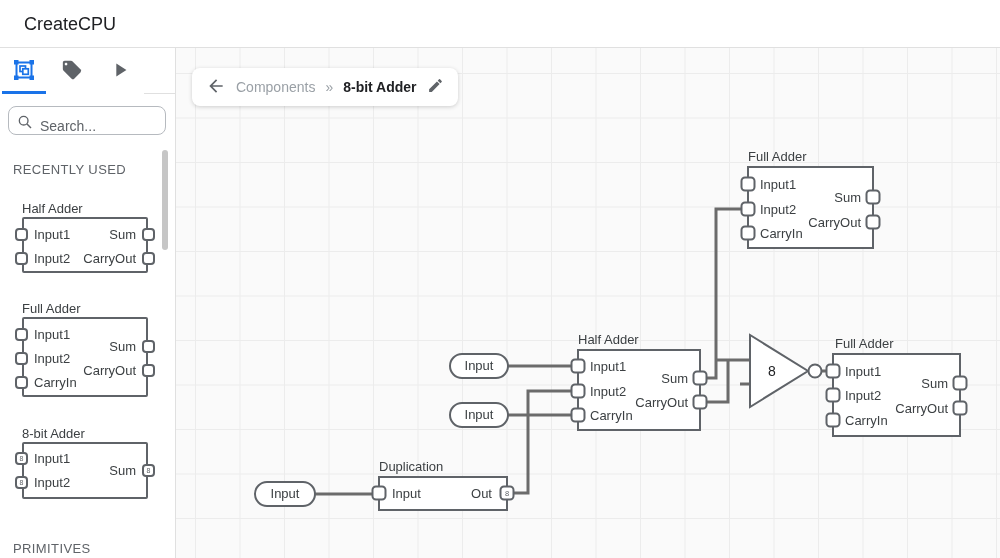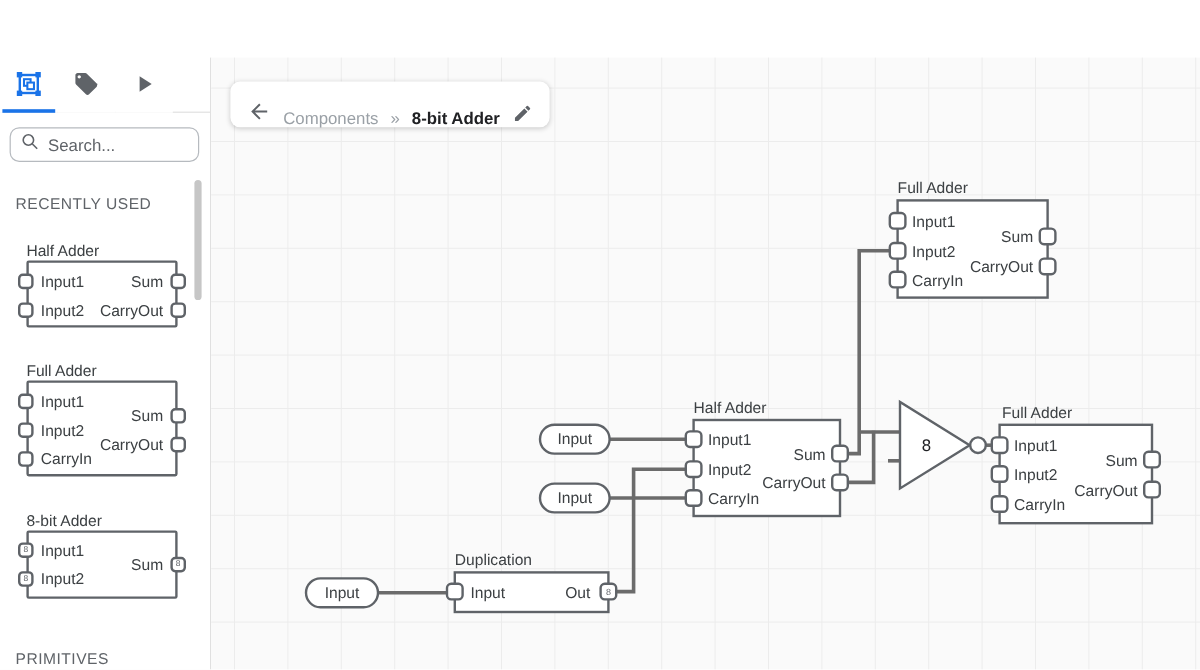--- a/index.html
+++ b/index.html
@@ -16,21 +16,21 @@
   .sidebar { position:absolute; left:0; top:48px; width:176px; height:510px;
              background:#fff; border-right:1px solid #e0e0e0; }
   .tabs { position:absolute; left:0; top:0; width:175px; height:46px;
           display:flex; border-bottom:1px solid #e0e0e0; }
   .tab { position:relative; width:48px; height:46px; display:flex;
          align-items:center; justify-content:center; cursor:pointer; background:#fff; border:none; }
   .tab.selected::after { content:""; position:absolute; left:2px; right:2px; bottom:0;
                          height:3px; background:#1a73e8; }
   .search-box { position:absolute; left:8px; top:58px; width:158px; height:29px;
                 border:1.5px solid #b6babf; border-radius:8px; background:#fff;
-                display:flex; align-items:center; padding:0 8px; gap:7px; }
+                display:flex; align-items:flex-end; padding:0 8px; gap:7px; }
   .search-box input { border:none; outline:none; width:100px; font-size:14px;
                       color:#3c4043; font-family:"Liberation Sans", sans-serif; background:transparent; }
   .search-box input::placeholder { color:#5f6368; }
   .side-label { position:absolute; left:13px; font-size:13px; color:#5f6368;
                 letter-spacing:.4px; font-weight:500; }
   .scroll-thumb { position:absolute; left:162px; top:102px; width:6px; height:100px;
                   background:#c6c6c6; border-radius:3px; }
 
   
   .pv { position:absolute; left:22px; width:126px; cursor:grab; }
@@ -48,21 +48,21 @@
   
   .canvas { position:absolute; left:176px; top:48px; width:824px; height:510px;
             background-color:#fafafa;
             background-image:
               linear-gradient(to right, #ececec 1px, transparent 1px),
               linear-gradient(to bottom, #ececec 1px, transparent 1px);
             background-size:44.5px 44.5px;
             background-position:19px 25px; }
   .breadcrumb { position:absolute; left:16px; top:20px; height:38px;
                 background:#fff; border-radius:8px; box-shadow:0 1px 4px rgba(0,0,0,.18);
-                display:flex; align-items:flex-end; padding:0 14px; gap:10px; }
+                display:flex; align-items:center; padding:0 14px; gap:10px; }
   .bc-parent { font-size:14px; color:#9aa0a6; cursor:pointer; }
   .bc-sep { font-size:14px; color:#9aa0a6; }
   .bc-current { font-size:14px; color:#202124; font-weight:bold; }
   .icon-btn { background:none; border:none; display:flex; align-items:center; cursor:pointer; padding:0; }
 
   svg.circuit { position:absolute; left:0; top:0; }
   .wire { stroke:#6b6b6b; stroke-width:3; fill:none; }
   .nbox { fill:#fff; stroke:#5f6368; stroke-width:2; }
   .nport { fill:#fff; stroke:#5f6368; stroke-width:2; }
   .ntitle { font-size:13px; fill:#3c4043; }
@@ -70,20 +70,23 @@
   .pend { text-anchor:end; }
   .pmid { text-anchor:middle; }
   .bustxt { font-size:7.5px; fill:#5f6368; text-anchor:middle; }
   .gatetxt { font-size:14px; fill:#202124; text-anchor:middle; }
 </style>
 </head>
 <body>
 
 <div class="app">
 
+  <div class="header">
+    <div class="title">CreateCPU</div>
+  </div>
 
   <div class="sidebar">
 
     <div class="tabs">
       <button class="tab selected">
         <span>
           <svg width="24" height="24" viewBox="0 0 24 24">
             <rect x="4.5" y="4.5" width="15" height="15" fill="none" stroke="#1a73e8" stroke-width="2"></rect>
             <rect x="2" y="2" width="4.5" height="4.5" fill="#1a73e8"></rect>
             <rect x="17.5" y="2" width="4.5" height="4.5" fill="#1a73e8"></rect>

